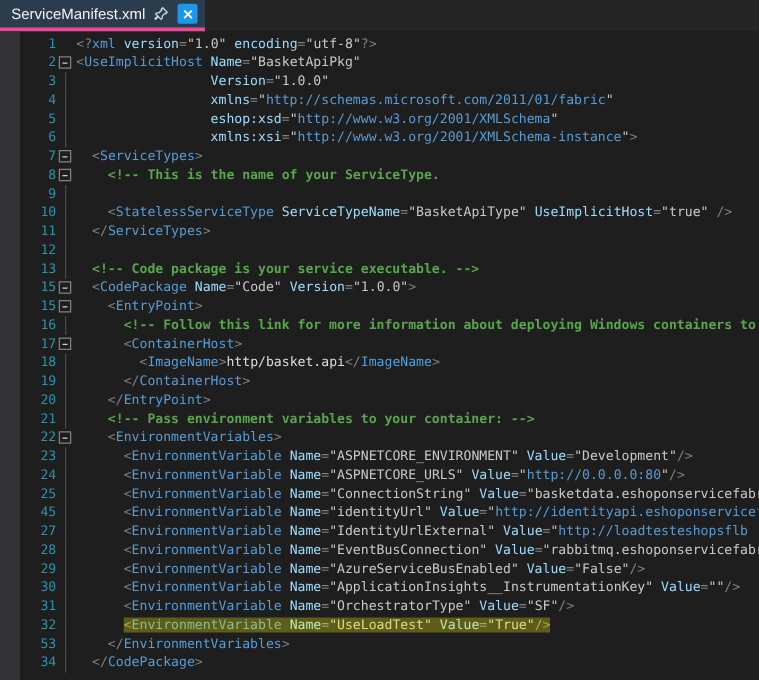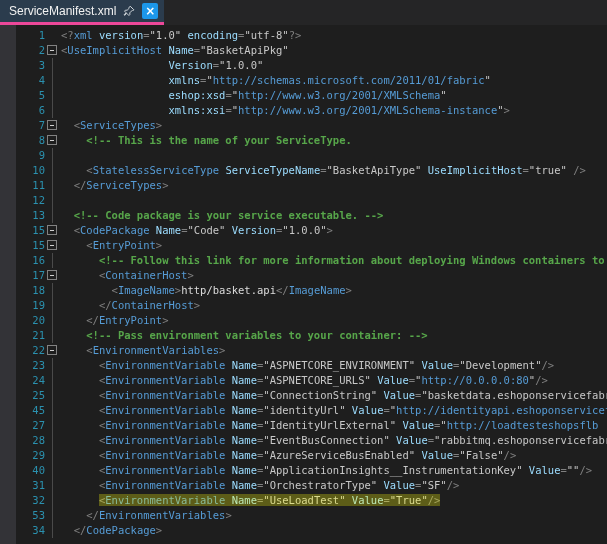--- a/index.html
+++ b/index.html
@@ -234,21 +234,21 @@
         <span class="ln">28</span>
         <span class="fold guide"></span>
         <span class="code"><span class="tok-p">      </span><span class="tok-d">&lt;</span><span class="tok-t">EnvironmentVariable</span><span class="tok-p"> </span><span class="tok-a">Name</span><span class="tok-d">=</span><span class="tok-v">"EventBusConnection"</span><span class="tok-p"> </span><span class="tok-a">Value</span><span class="tok-d">=</span><span class="tok-v">"rabbitmq.eshoponservicefabric</span></span>
       </div>
       <div class="line">
         <span class="ln">29</span>
         <span class="fold guide"></span>
         <span class="code"><span class="tok-p">      </span><span class="tok-d">&lt;</span><span class="tok-t">EnvironmentVariable</span><span class="tok-p"> </span><span class="tok-a">Name</span><span class="tok-d">=</span><span class="tok-v">"AzureServiceBusEnabled"</span><span class="tok-p"> </span><span class="tok-a">Value</span><span class="tok-d">=</span><span class="tok-v">"False"</span><span class="tok-d">/&gt;</span></span>
       </div>
       <div class="line">
-        <span class="ln">40</span>
+        <span class="ln">30</span>
         <span class="fold guide"></span>
         <span class="code"><span class="tok-p">      </span><span class="tok-d">&lt;</span><span class="tok-t">EnvironmentVariable</span><span class="tok-p"> </span><span class="tok-a">Name</span><span class="tok-d">=</span><span class="tok-v">"ApplicationInsights__InstrumentationKey"</span><span class="tok-p"> </span><span class="tok-a">Value</span><span class="tok-d">=</span><span class="tok-v">""</span><span class="tok-d">/&gt;</span></span>
       </div>
       <div class="line">
         <span class="ln">31</span>
         <span class="fold guide"></span>
         <span class="code"><span class="tok-p">      </span><span class="tok-d">&lt;</span><span class="tok-t">EnvironmentVariable</span><span class="tok-p"> </span><span class="tok-a">Name</span><span class="tok-d">=</span><span class="tok-v">"OrchestratorType"</span><span class="tok-p"> </span><span class="tok-a">Value</span><span class="tok-d">=</span><span class="tok-v">"SF"</span><span class="tok-d">/&gt;</span></span>
       </div>
       <div class="line">
         <span class="ln">32</span>

